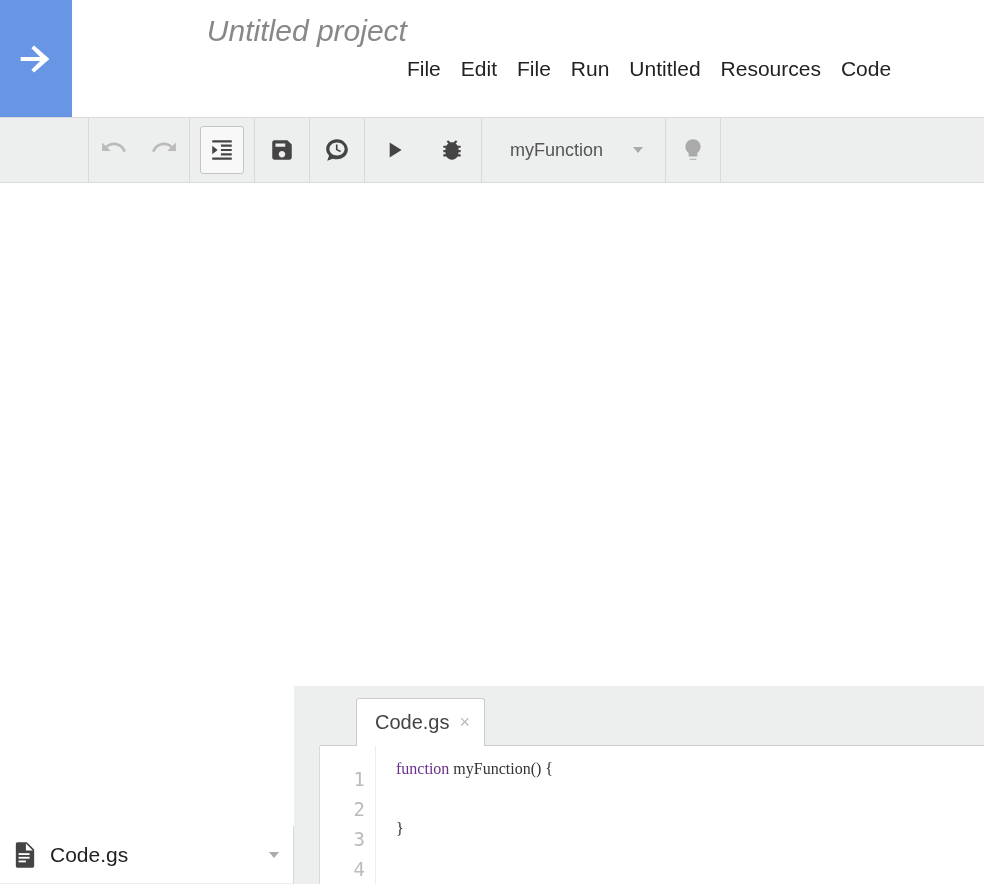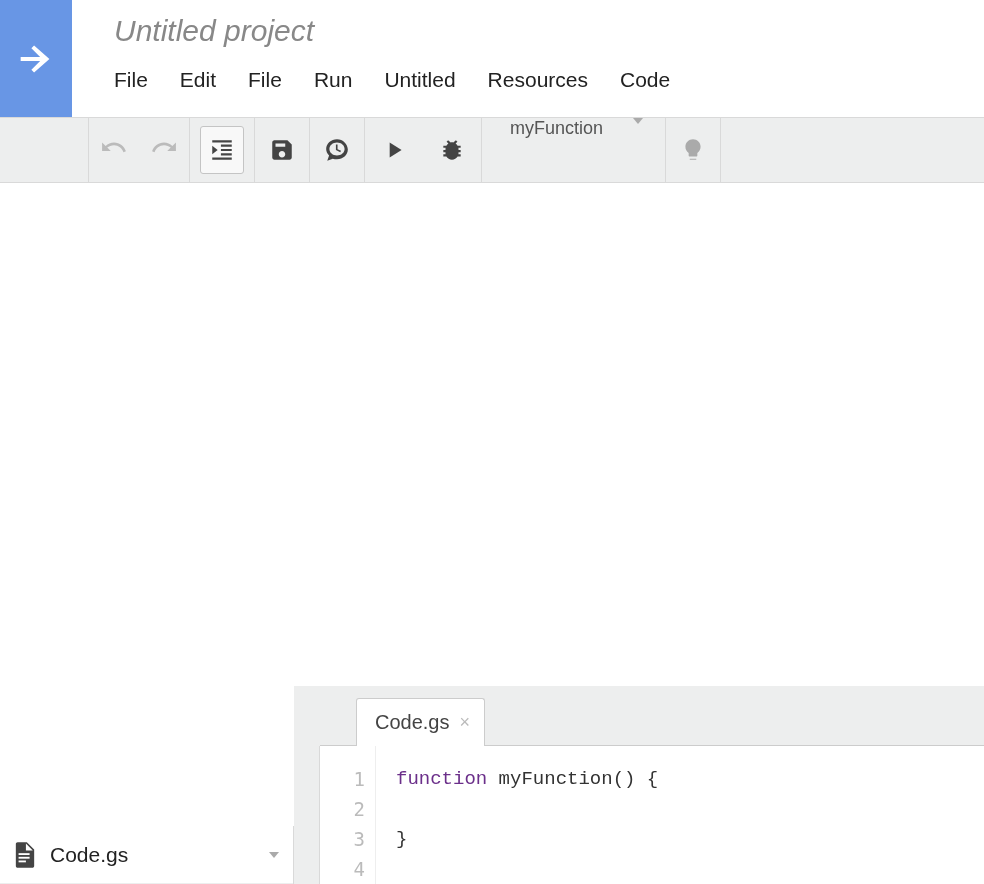--- a/index.html
+++ b/index.html
@@ -16,33 +16,34 @@
     background: #6896e5;
     display: flex;
     align-items: center;
     justify-content: center;
   }
   .arrow-box svg { width: 46px; height: 46px; }
   .title-area {
     flex: 1;
     padding-left: 42px;
     display: flex;
-    flex-direction: column;
+    flex-direction: row;
+    justify-content: center;
   }
   .project-title {
     color: #888;
     font-size: 30px;
     font-style: italic;
     margin-top: 14px;
   }
   .menubar {
     display: flex;
     align-items: center;
     margin-top: 20px;
-    gap: 32px;
+    gap: 20px;
     font-size: 21px;
     color: #222;
   }
   .menubar span { cursor: pointer; }
 
   .toolbar {
     height: 66px;
     background: #edeeee;
     border-top: 1px solid #d9d9d9;
     border-bottom: 1px solid #d9d9d9;
@@ -69,21 +70,21 @@
     background: #f8f8f8;
     border: 1px solid #c4c4c4;
     border-radius: 3px;
   }
   .tb-icon { width: 26px; height: 26px; fill: #444; }
   .tb-icon.dim { fill: #bbb; }
   .tb-icon.light { fill: #aaa; }
 
   .func-select {
     display: flex;
-    align-items: flex-start;
+    align-items: center;
     border-right: 1px solid #d9d9d9;
     padding: 0 22px 0 28px;
     gap: 30px;
     color: #555;
     font-size: 18px;
     cursor: pointer;
   }
   .caret-down {
     width: 0; height: 0;
     border-left: 5px solid transparent;
@@ -174,23 +175,23 @@
     padding: 18px 10px 0 0;
     color: #bbb;
     font-family: "Menlo","Consolas",monospace;
     font-size: 19px;
     line-height: 30px;
     user-select: none;
     border-right: 1px solid #eee;
   }
   .code-text {
     flex: 1;
-    padding: 18px 0 0 20px;
-    font-family: Liberation Mono, monospace;
-    font-size: 19px;
+    padding: 8px 0 0 20px;
+    font-family: Liberation Serif, serif;
+    font-size: 16px;
     line-height: 30px;
     white-space: pre;
     color: #333;
   }
   .kw { color: #6b2f8a; }
 </style>
 </head>
 <body>
 
 <div class="header">

